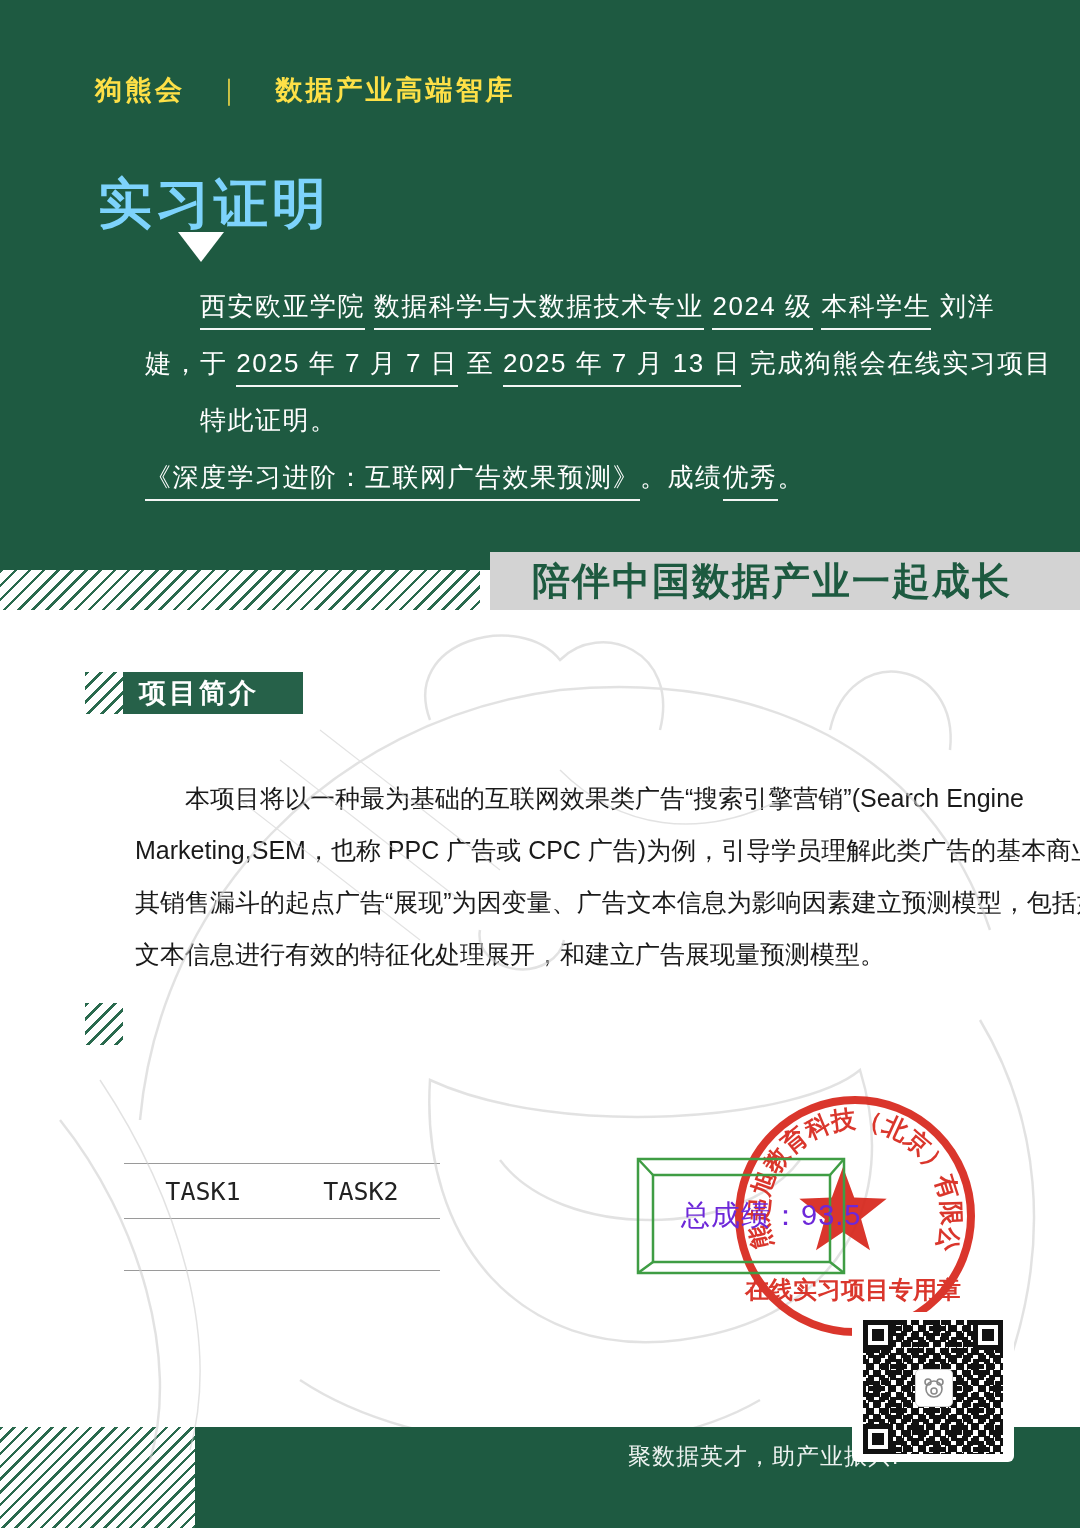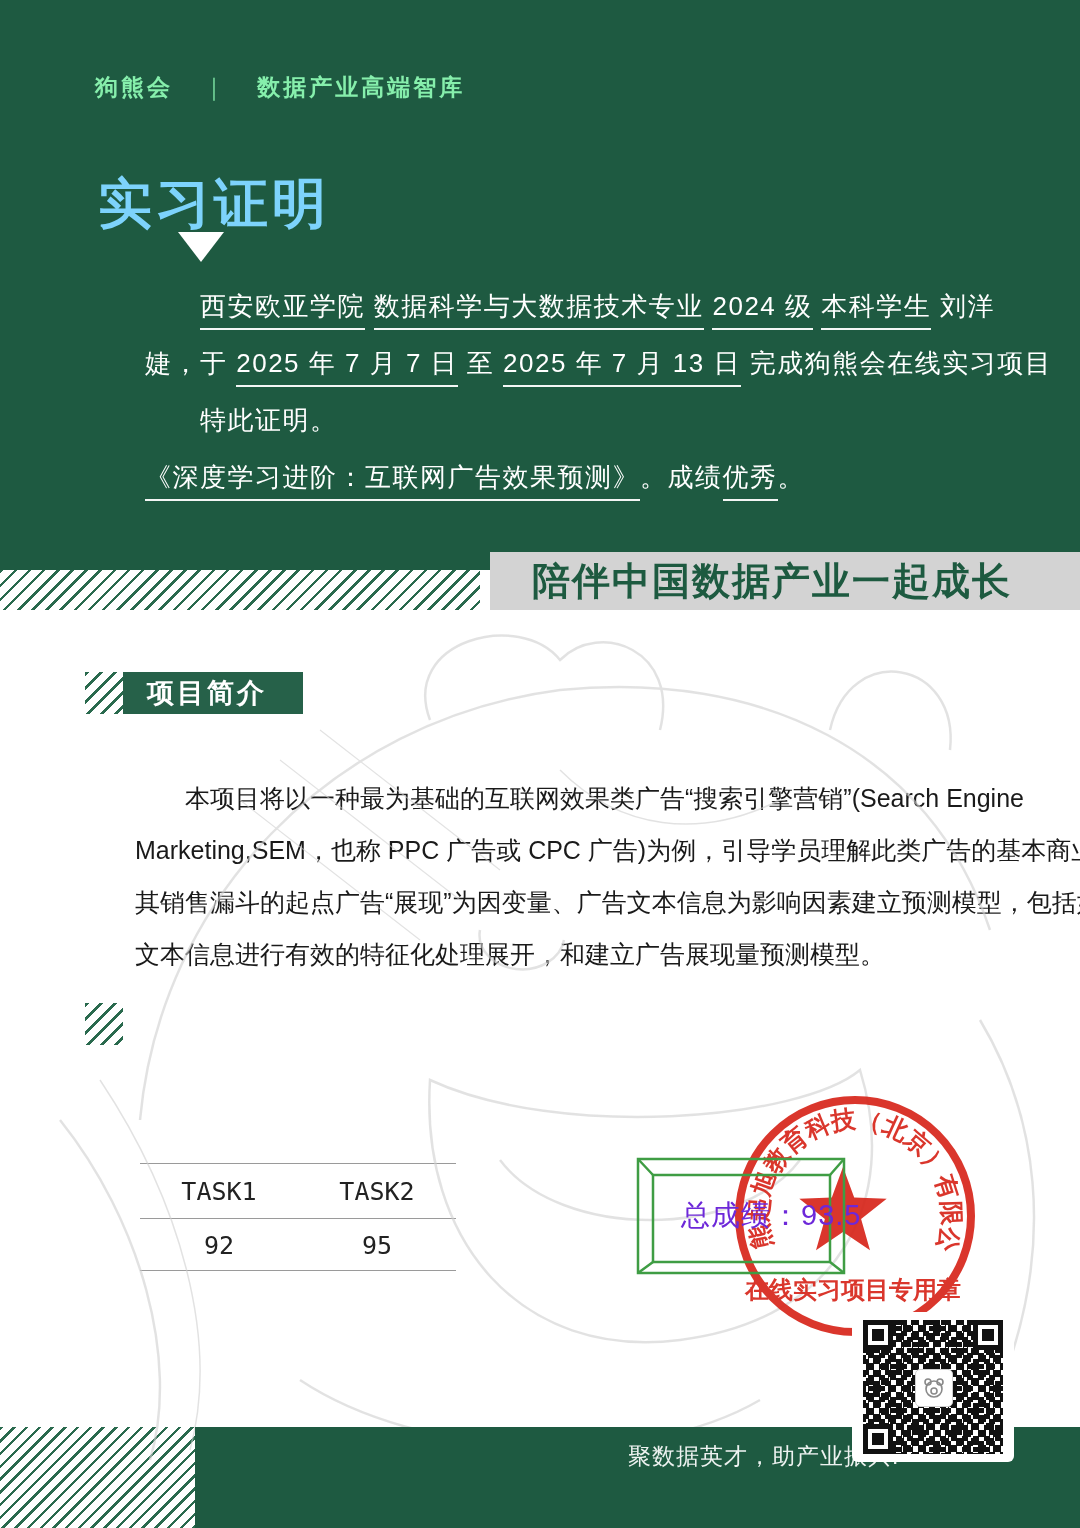--- a/index.html
+++ b/index.html
@@ -1,45 +1,45 @@
 <!DOCTYPE html>
 <html><head>
 <meta charset="utf-8">
 <style>
   html,body{margin:0;padding:0;background:#ffffff;}
   .page{position:relative;width:1080px;height:1528px;overflow:hidden;background:#ffffff;
         font-family:"Liberation Sans", sans-serif;}
   
   .header{position:absolute;left:0;top:0;width:1080px;height:570px;background:#1e5a41;}
-  .brand{position:absolute;left:95px;top:72px;color:#86efac;font-size:23px;font-weight:600;letter-spacing:3px;}
+  .brand{position:absolute;left:95px;top:72px;color:#fde047;font-size:27px;font-weight:600;letter-spacing:3px;}
   .brand .divider{margin:0 20px;font-weight:300;opacity:.9;}
   .hero-title{position:absolute;left:98px;top:168px;color:#7dd3fc;font-size:54px;font-weight:900;letter-spacing:4px;}
   .tri{position:absolute;left:178px;top:232px;width:0;height:0;
        border-left:23px solid transparent;border-right:23px solid transparent;border-top:30px solid #ffffff;}
   .cert{position:absolute;left:145px;top:278px;width:850px;color:#ffffff;font-size:26px;letter-spacing:1.5px;}
   .cline{position:relative;height:57px;line-height:57px;white-space:nowrap;}
   .cline.ind{padding-left:55px;}
   .u{display:inline-block;line-height:normal;border-bottom:2px solid rgba(255,255,255,.95);padding-bottom:4px;}
   
   .hatch-band{position:absolute;left:0;top:570px;width:480px;height:40px;background:
       repeating-linear-gradient(135deg,#2a6a4e 0 2.5px,transparent 2.5px 10px);}
   .banner{position:absolute;left:490px;top:552px;width:658px;height:58px;background:#d3d3d3;
       display:flex;align-items:center;padding-left:42px;box-sizing:border-box;}
   .banner span{color:#1d5a40;font-size:38px;font-weight:800;letter-spacing:2px;}
   
   .label-hatch{position:absolute;width:38px;height:42px;background:
       repeating-linear-gradient(135deg,#2a6a4e 0 3px,transparent 3px 10px);}
   .label-box{position:absolute;width:180px;height:42px;background:#266149;color:#ffffff;
-      font-size:27px;font-weight:800;letter-spacing:3px;line-height:42px;padding-left:24px;box-sizing:border-box;}
+      font-size:27px;font-weight:800;letter-spacing:3px;line-height:42px;padding-left:16px;box-sizing:border-box;}
   
   .intro{position:absolute;left:135px;top:772px;width:815px;color:#1a1a1a;font-size:25px;}
   .intro .pline{height:52px;line-height:52px;white-space:nowrap;}
   .intro .pline:first-child{padding-left:50px;}
   
-  .score-table{position:absolute;left:140px;top:1163px;width:316px;height:108px;
+  .score-table{position:absolute;left:124px;top:1163px;width:316px;height:108px;
       font-family:"DejaVu Sans Mono", monospace;color:#222;}
   .tline{position:absolute;left:0;right:0;height:1px;background:#9a9a9a;}
   .trow{position:absolute;left:0;right:0;display:flex;}
   .tcell{flex:1;text-align:center;font-size:25px;}
   
   .total{position:absolute;left:681px;top:1196px;z-index:5;color:#6d28d9;font-size:29px;letter-spacing:1px;}
   .stamp-svg{position:absolute;left:725px;top:1086px;z-index:3;}
   .box3d-svg{position:absolute;left:630px;top:1150px;z-index:4;}
   .sketch-svg{position:absolute;left:0;top:600px;z-index:1;}
   
@@ -119,24 +119,20 @@
 
   <div class="label-hatch" style="left:85px;top:1003px;"></div>
 
   <div class="score-table">
     <div class="tline" style="top:0;"></div>
     <div class="trow" style="top:14px;">
       <div class="tcell">TASK1</div>
       <div class="tcell">TASK2</div>
     </div>
     <div class="tline" style="top:55px;"></div>
-    <div class="trow" style="top:68px;">
-      <div class="tcell">92</div>
-      <div class="tcell">95</div>
-    </div>
     <div class="tline" style="top:107px;"></div>
   </div>
 
   <svg class="stamp-svg" width="264" height="264" viewBox="0 0 264 264">
     <g opacity="0.92">
       <circle cx="130" cy="130" r="116" fill="none" stroke="#d7261b" stroke-width="8"></circle>
       <defs>
         <path id="arcTop" d="M47.3,160.1 A88,88 0 1 1 212.7,160.1" fill="none"></path>
       </defs>
       <text fill="#d7261b" font-size="25" font-weight="bold" font-family="Liberation Sans, sans-serif">

